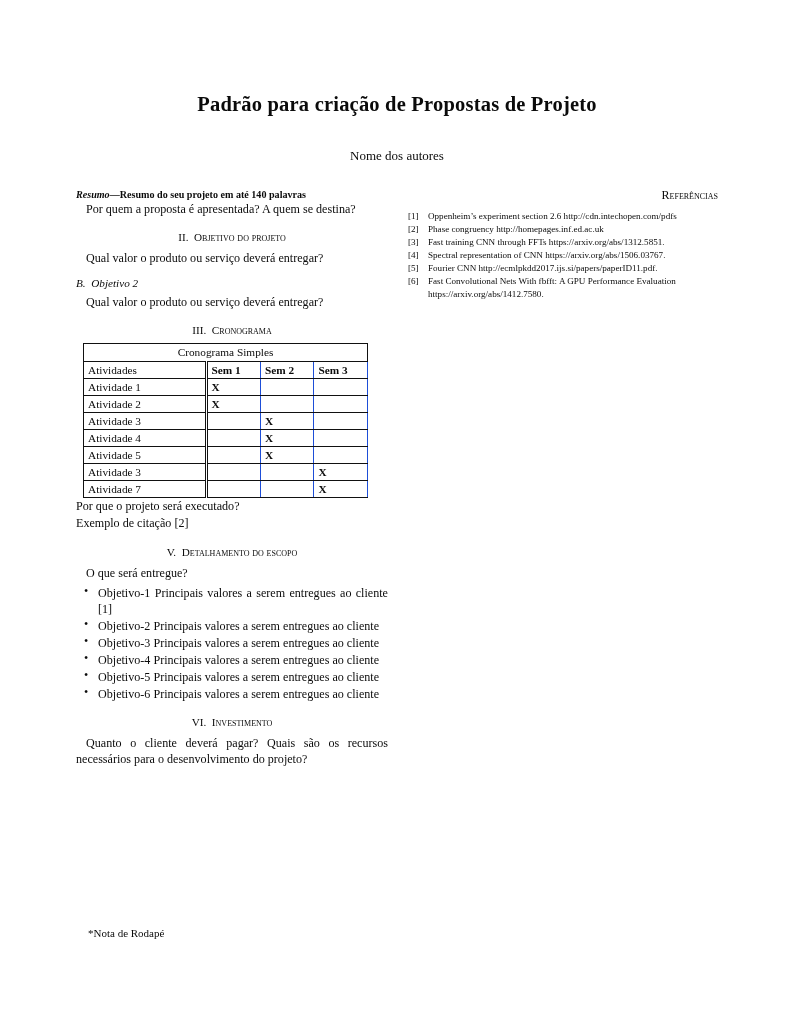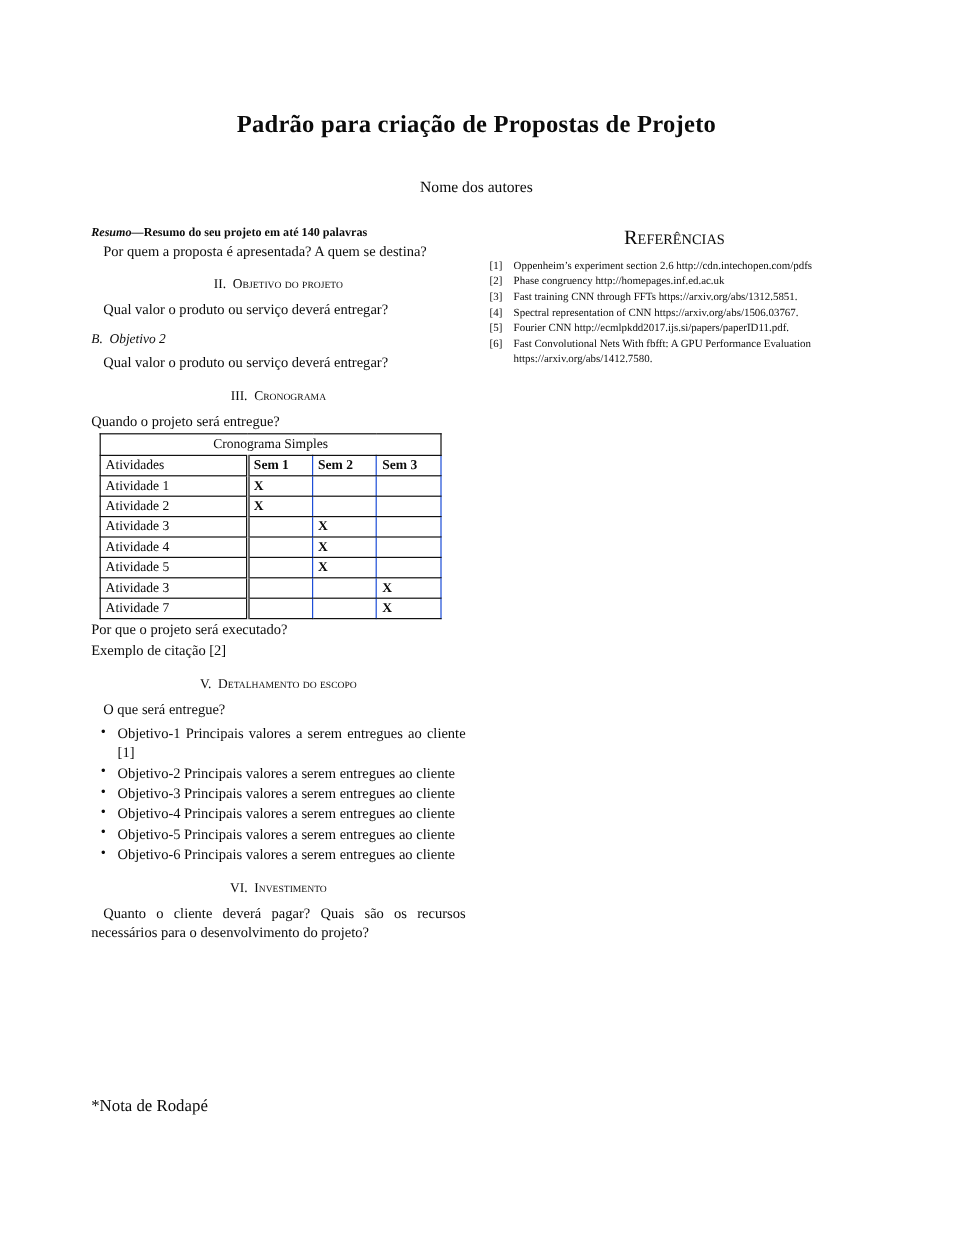--- a/index.html
+++ b/index.html
@@ -155,29 +155,29 @@
   }
 
   
   .footnote-area {
     position: absolute;
     left: 76px;
     top: 914px;
     width: 312px;
   }
   .footnote {
-    font-size: 14px;
+    font-size: 11px;
     line-height: 1.3;
-    margin: 0;
+    margin: 12px;
   }
 
   
   .ref-head {
-    text-align: center;
-    font-size: 17px;
+    text-align: right;
+    font-size: 12px;
     font-variant: small-caps;
     margin: 0 0 7px 0;
   }
   ol.refs {
     list-style: none;
     margin: 0;
     padding: 0;
   }
   ol.refs li {
     position: relative;
@@ -214,21 +214,20 @@
       <p class="body-text">Por quem a proposta é apresentada? A quem se destina?</p>
 
       <div class="sec-head"><span class="num">II.</span>&nbsp; <span>Objetivo do projeto</span></div>
 
       <p class="body-text">Qual valor o produto ou serviço deverá entregar?</p>
 
       <div class="subsec-head"><span>B.</span>&nbsp; <span>Objetivo 2</span></div>
       <p class="body-text">Qual valor o produto ou serviço deverá entregar?</p>
 
       <div class="sec-head"><span class="num">III.</span>&nbsp; <span>Cronograma</span></div>
-      <p class="body-text noindent">Quando o projeto será entregue?</p>
 
       <div class="table-wrap">
         <table class="cronograma">
           <tbody>
             <tr>
               <td class="cap-cell" colspan="4">Cronograma Simples</td>
             </tr>
             <tr>
               <td class="act">Atividades</td>
               <td class="wk">Sem 1</td>

